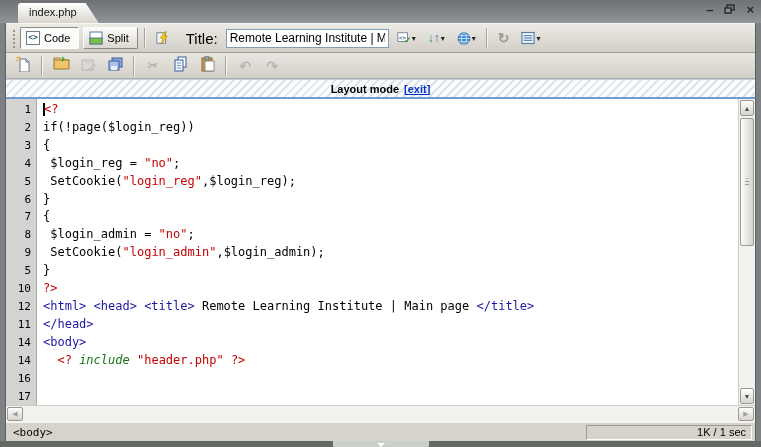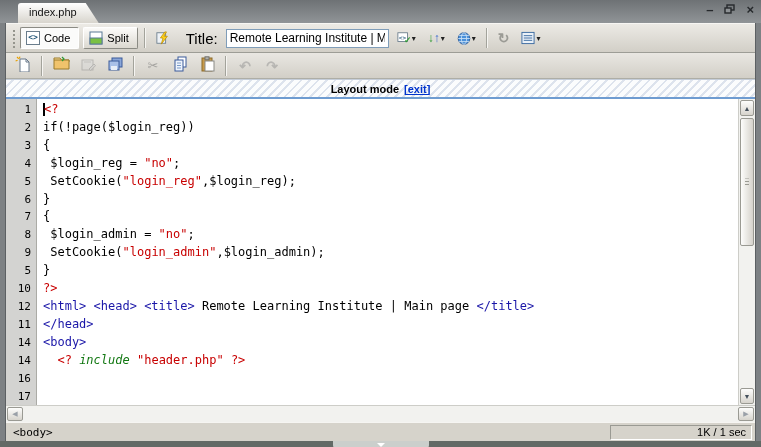--- a/index.html
+++ b/index.html
@@ -96,21 +96,21 @@
   .hscroll { flex:0 0 17px; background:#f2f2ef; border-top:1px solid #cdcdc8;
              display:flex; justify-content:space-between; align-items:center; }
   .hbtn { width:16px; height:14px; margin:0 1px; background:linear-gradient(#fdfdfc,#d7d4cd);
           border:1px solid #9a9a93; border-radius:2px;
           display:flex; align-items:center; justify-content:center; font-size:7px; color:#9aa0a8; cursor:default; }
 
   
   .statusbar { flex:0 0 19px; display:flex; align-items:center; justify-content:space-between;
                background:#d6d3cb; border-top:1px solid #f6f5f2; font-size:11px; color:#000; padding-left:7px; }
   .tag-selector { font-family:"DejaVu Sans Mono",monospace; font-size:11px; cursor:pointer; }
-  .size-cell { width:142px; height:15px; margin-right:3px; padding-right:5px;
+  .size-cell { width:166px; height:15px; margin-right:3px; padding-right:5px;
                border:1px solid; border-color:#9a9a93 #ffffff #ffffff #9a9a93;
                display:flex; align-items:center; justify-content:flex-end; }
 
   
   .bottomstrip { flex:0 0 7px; background:#636a66; position:relative; }
   .panel-grip { position:absolute; left:50%; transform:translateX(-50%); top:0; width:96px; height:7px;
                 background:#cbcfcc; border-radius:0 0 3px 3px;
                 display:flex; align-items:center; justify-content:center; cursor:pointer; }
   .panel-grip-arrow { width:0; height:0; border-left:4px solid transparent; border-right:4px solid transparent;
                 border-top:4px solid #ffffff; }

